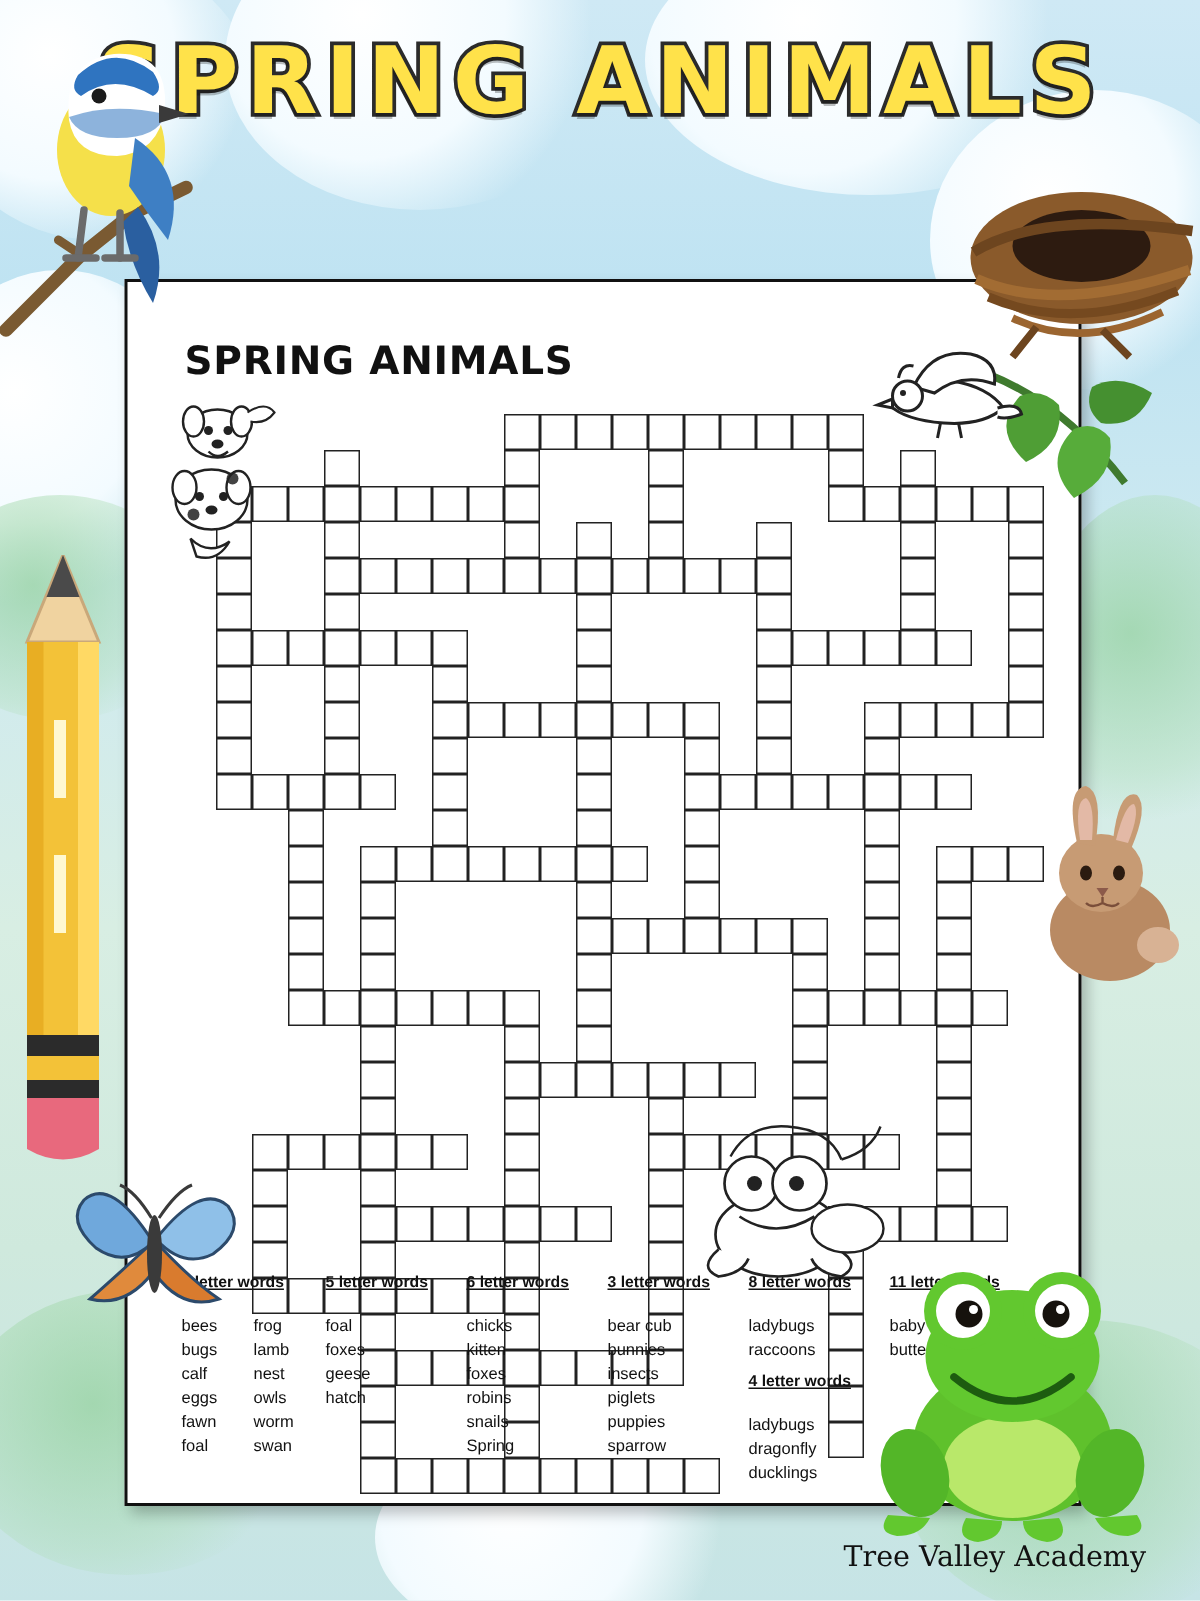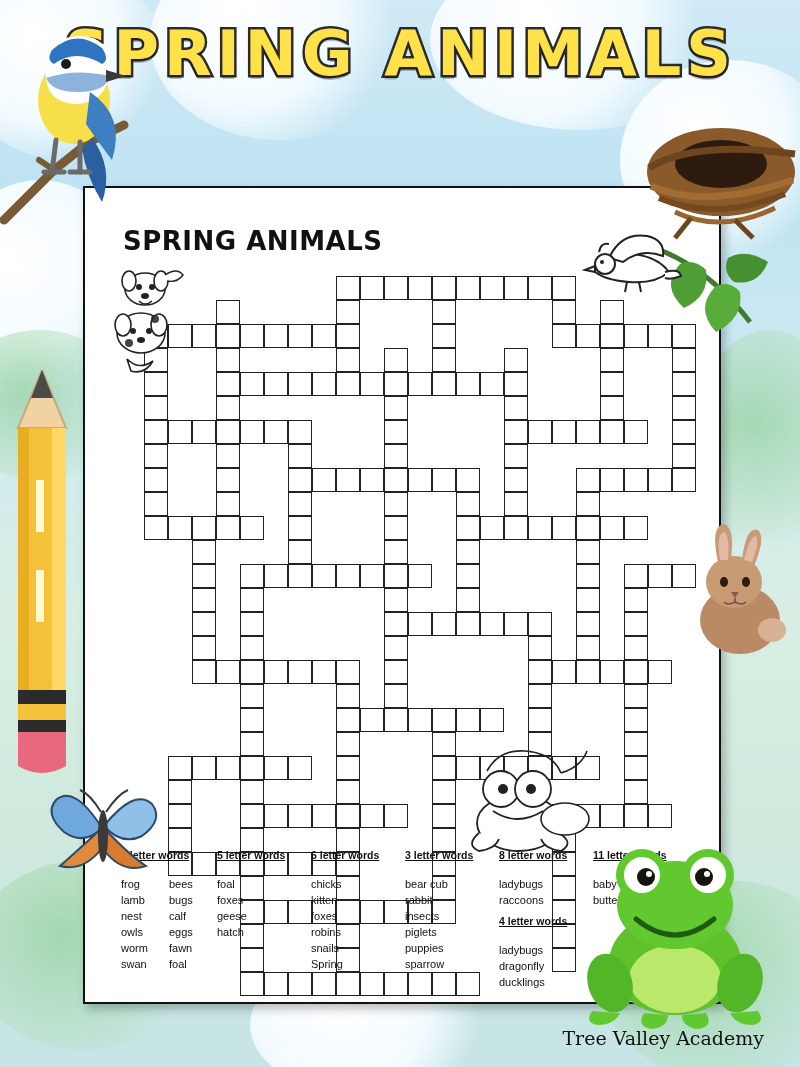--- a/index.html
+++ b/index.html
@@ -615,34 +615,34 @@
       <div class="cell" style="left: 288px; top: 696px;"></div>
       <div class="cell" style="left: 312px; top: 696px;"></div>
       <div class="cell" style="left: 336px; top: 696px;"></div>
     </div>
 
   <div class="wordbank">
     <div class="wb-col">
       <div class="wb-head">4 letter words</div>
       <div class="wb-cols2">
         <div class="wb-sub">
+          <div class="wb-word">bees</div>
+          <div class="wb-word">bugs</div>
+          <div class="wb-word">calf</div>
+          <div class="wb-word">eggs</div>
+          <div class="wb-word">fawn</div>
+          <div class="wb-word">foal</div>
+        </div>
+        <div class="wb-sub">
           <div class="wb-word">frog</div>
           <div class="wb-word">lamb</div>
           <div class="wb-word">nest</div>
           <div class="wb-word">owls</div>
           <div class="wb-word">worm</div>
           <div class="wb-word">swan</div>
-        </div>
-        <div class="wb-sub">
-          <div class="wb-word">bees</div>
-          <div class="wb-word">bugs</div>
-          <div class="wb-word">calf</div>
-          <div class="wb-word">eggs</div>
-          <div class="wb-word">fawn</div>
-          <div class="wb-word">foal</div>
         </div>
       </div>
     </div>
 
     <div class="wb-col">
       <div class="wb-head">5 letter words</div>
       <div class="wb-word">foal</div>
       <div class="wb-word">foxes</div>
       <div class="wb-word">geese</div>
       <div class="wb-word">hatch</div>
@@ -654,21 +654,21 @@
       <div class="wb-word">kitten</div>
       <div class="wb-word">foxes</div>
       <div class="wb-word">robins</div>
       <div class="wb-word">snails</div>
       <div class="wb-word">Spring</div>
     </div>
 
     <div class="wb-col">
       <div class="wb-head">3 letter words</div>
       <div class="wb-word">bear cub</div>
-      <div class="wb-word">rabbit</div>
+      <div class="wb-word">bunnies</div>
       <div class="wb-word">insects</div>
       <div class="wb-word">piglets</div>
       <div class="wb-word">puppies</div>
       <div class="wb-word">sparrow</div>
     </div>
 
     <div class="wb-col">
       <div class="wb-head">8 letter words</div>
       <div class="wb-word">ladybugs</div>
       <div class="wb-word">raccoons</div>

